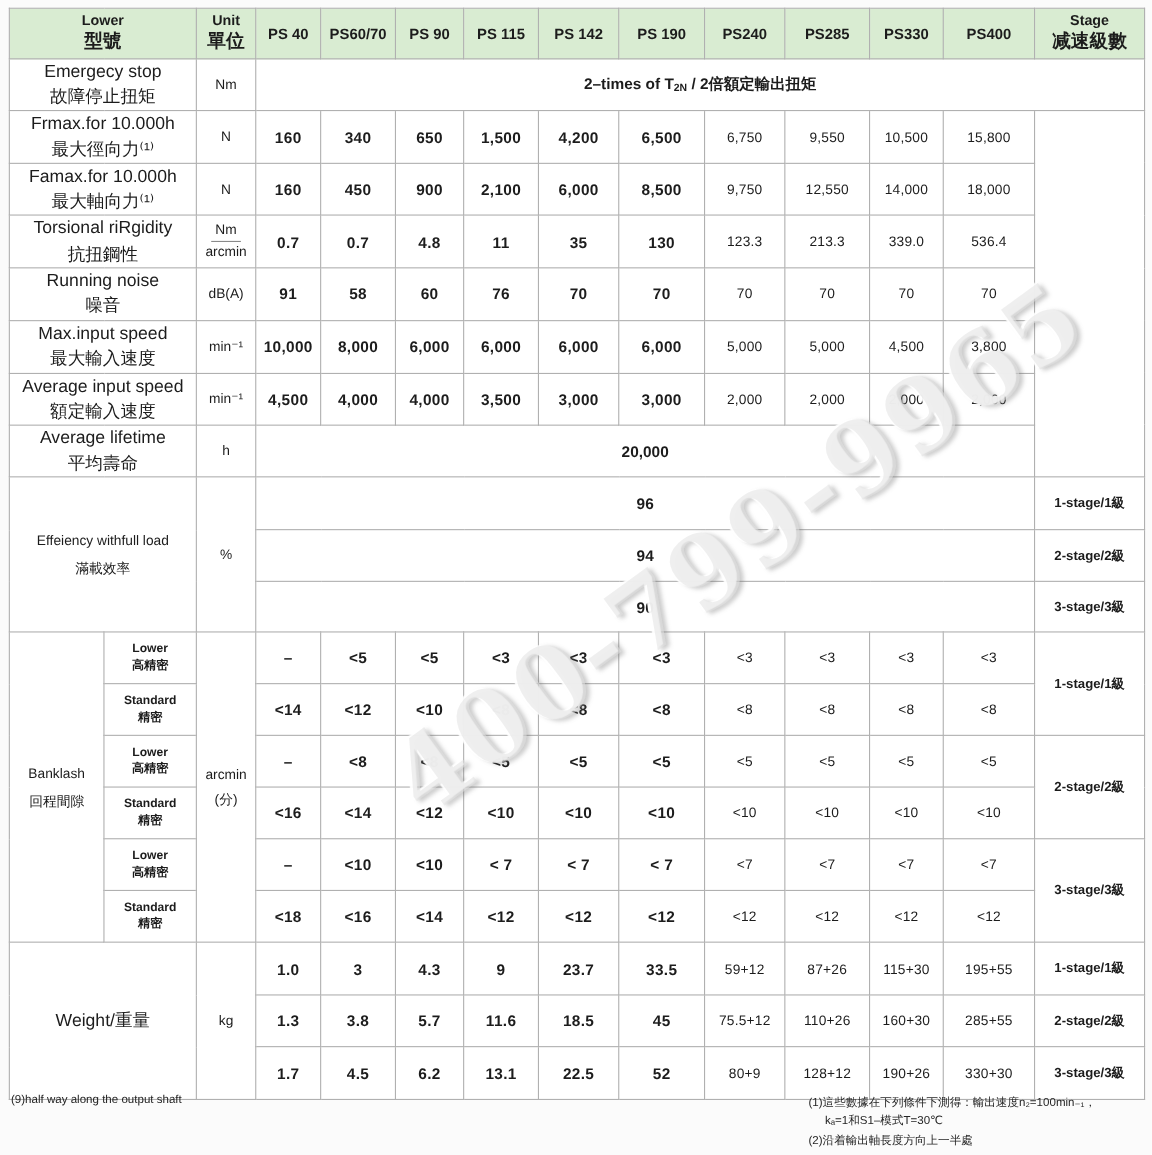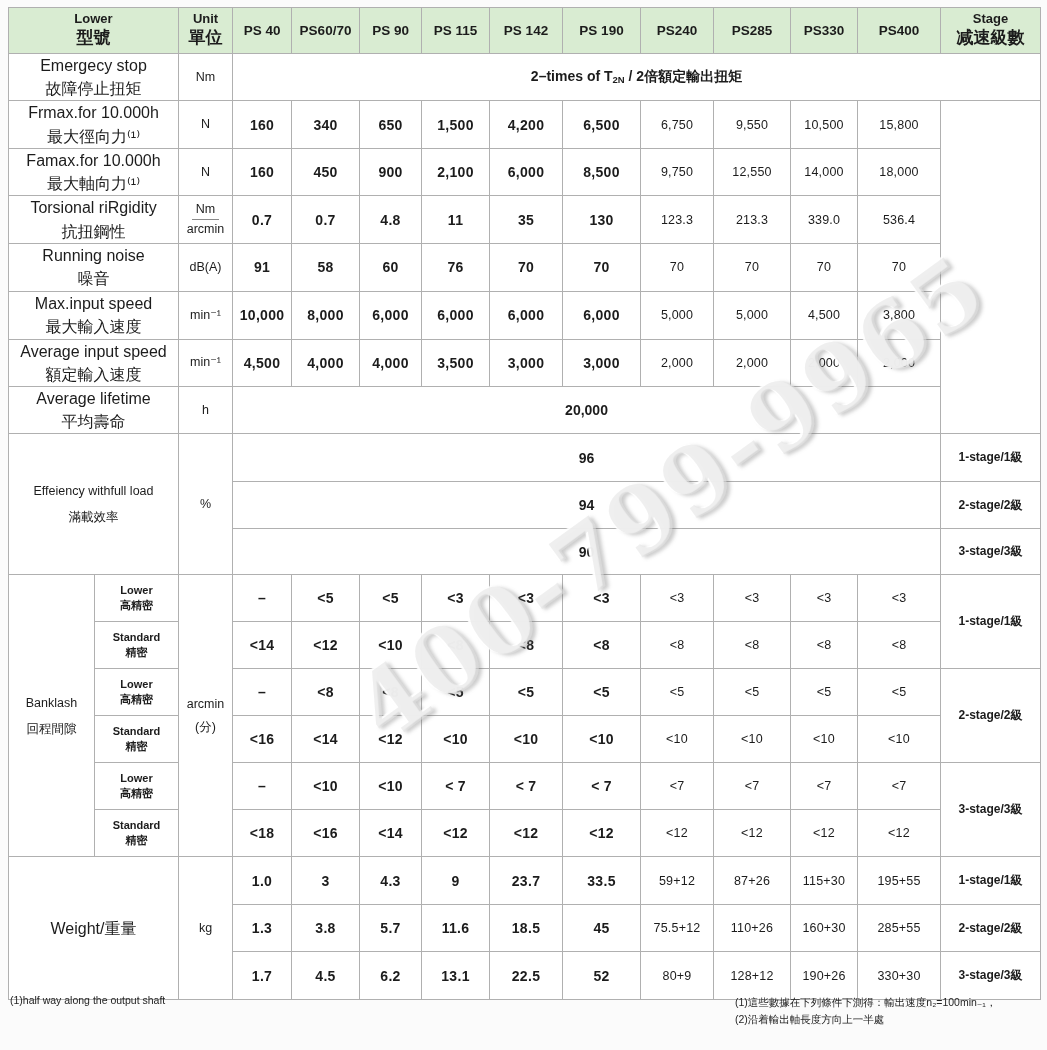--- a/index.html
+++ b/index.html
@@ -400,21 +400,22 @@
       <td class="val lt">190+26</td>
       <td class="val lt">330+30</td>
       <td class="stage">3-stage/3級</td>
     </tr>
   </tbody>
 </table>
 
 <div class="watermark">400-799-9965</div>
 
 <div class="fn fn-left">
-  <div>(1)half way along the output shaft</div>
+  <div>(9)half way along the output shaft</div>
 </div>
 
 <div class="fn fn-right">
   <div>(1)這些數據在下列條件下測得：輸出速度n₂=100min₋₁，</div>
+  <div class="indent">kₐ=1和S1–模式T=30℃</div>
   <div>(2)沿着輸出軸長度方向上一半處</div>
 </div>
 
 </div>
 
 </body></html>

